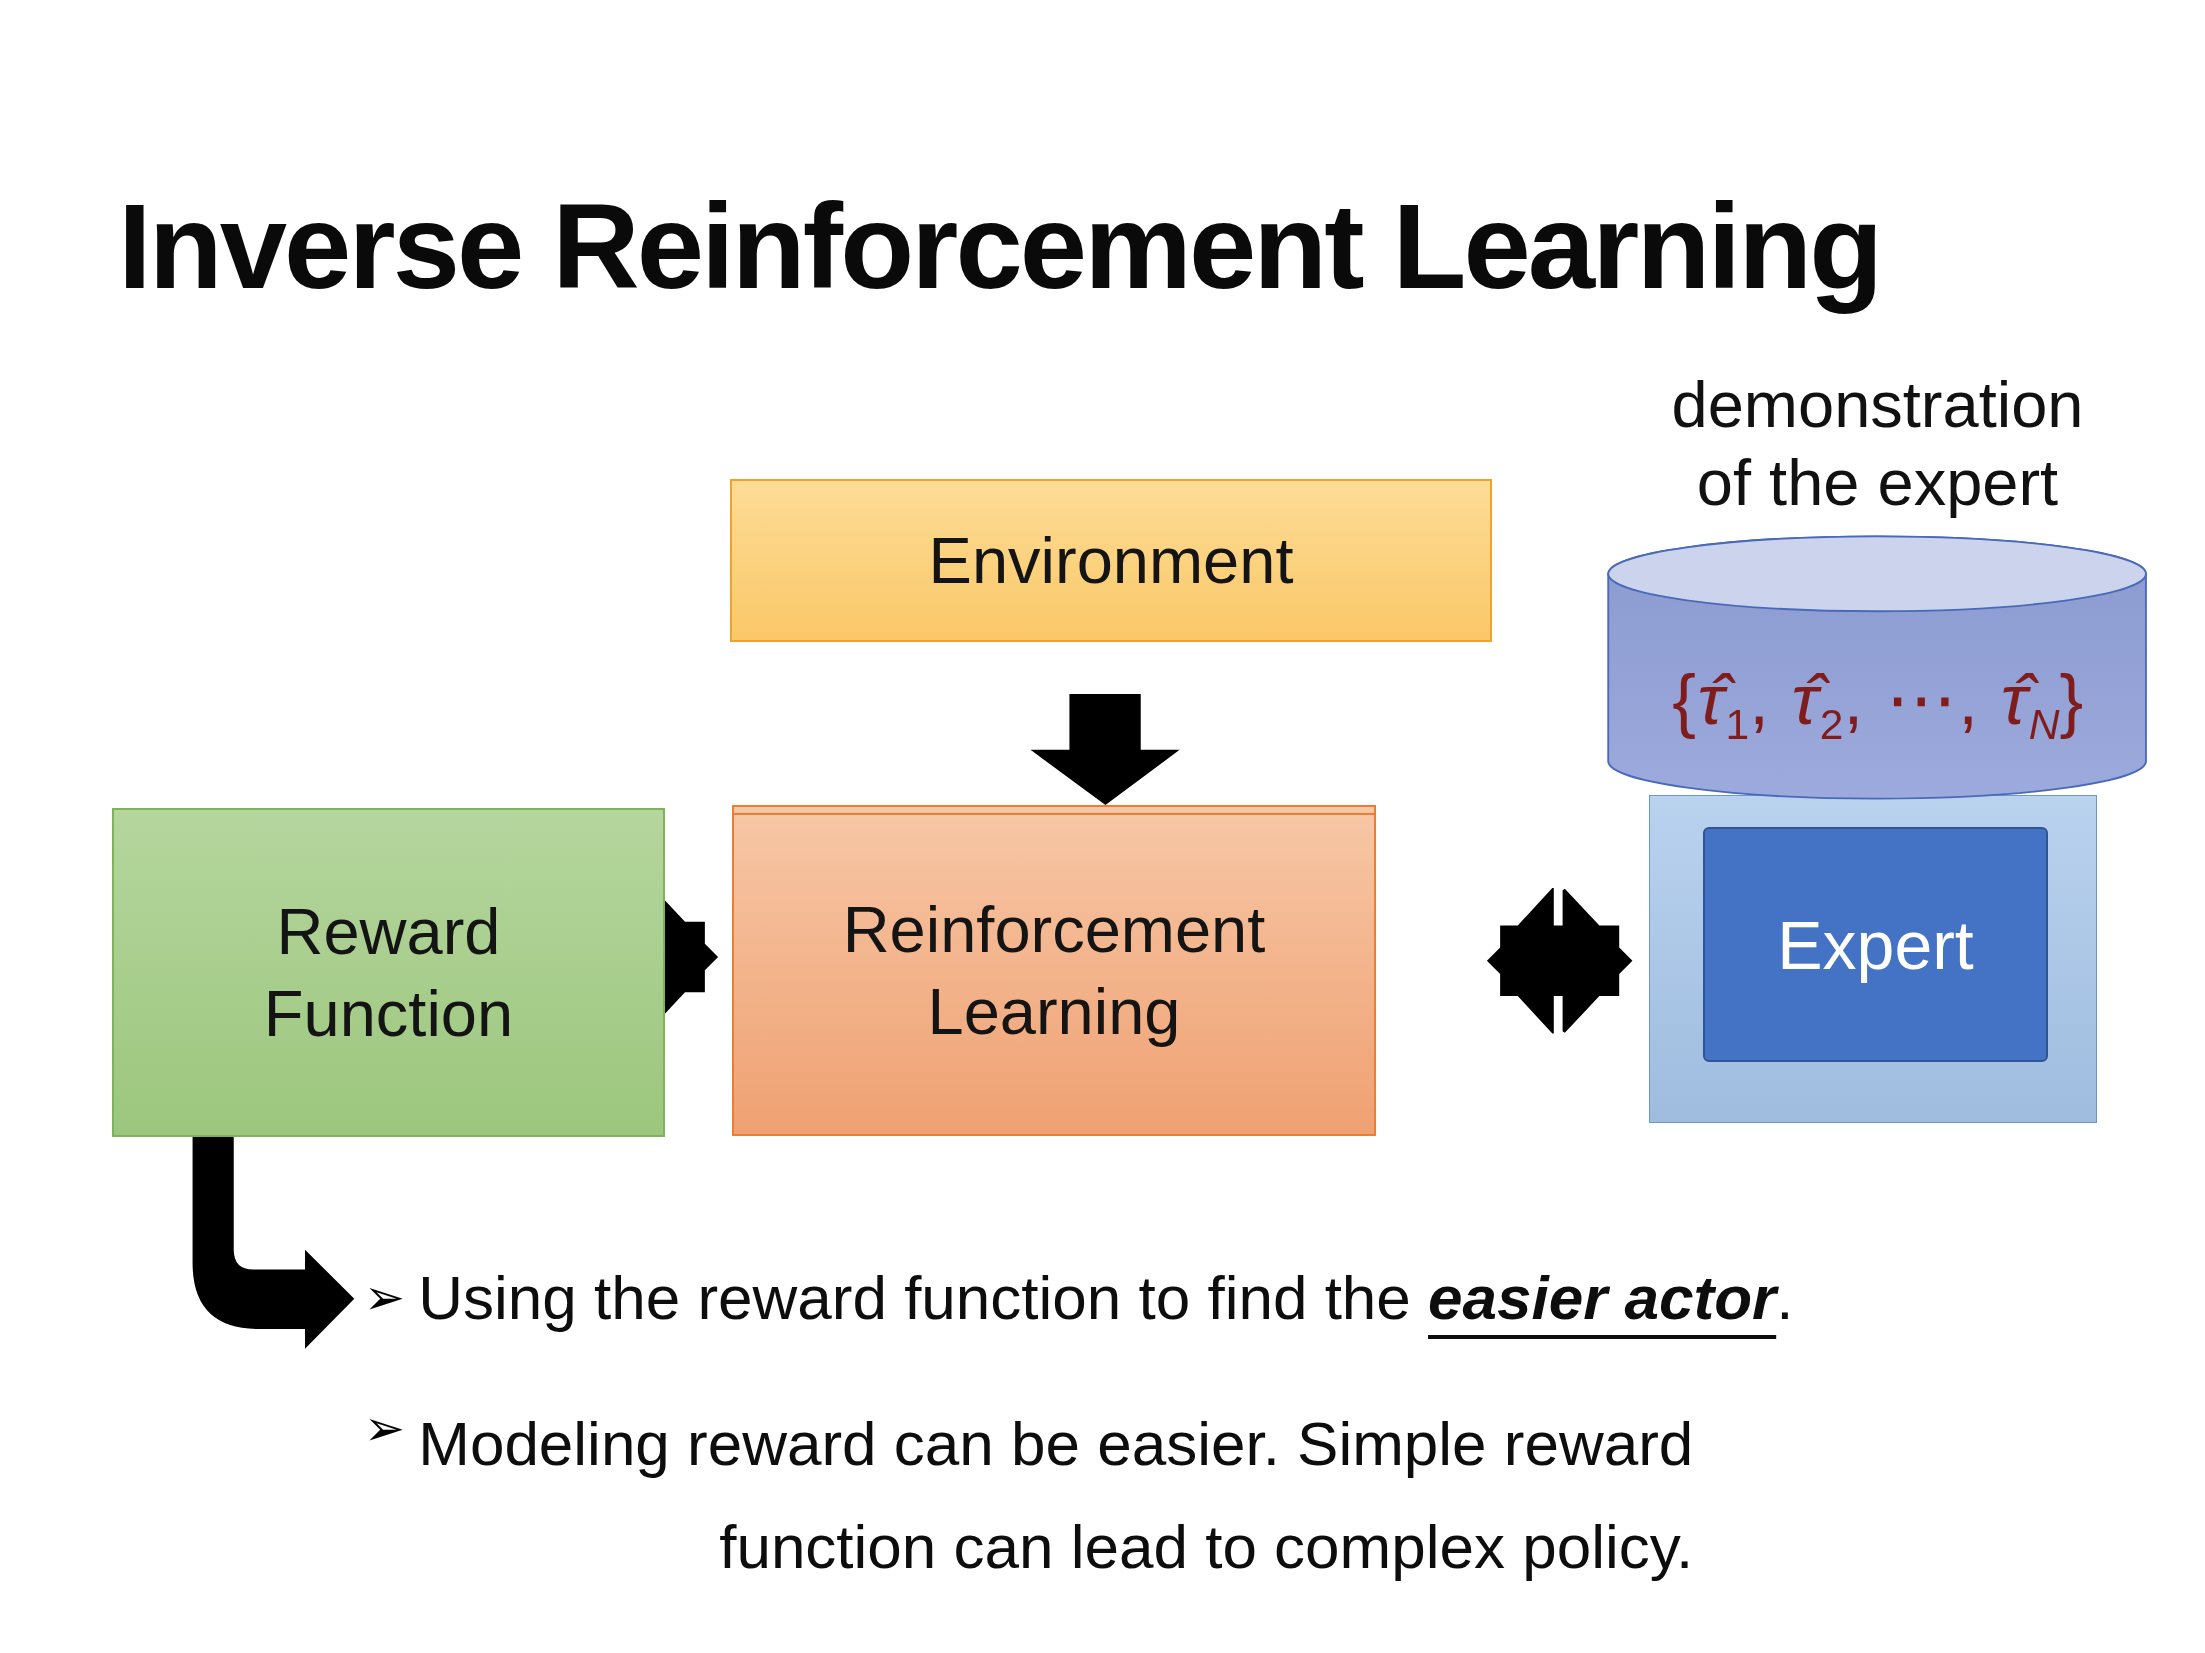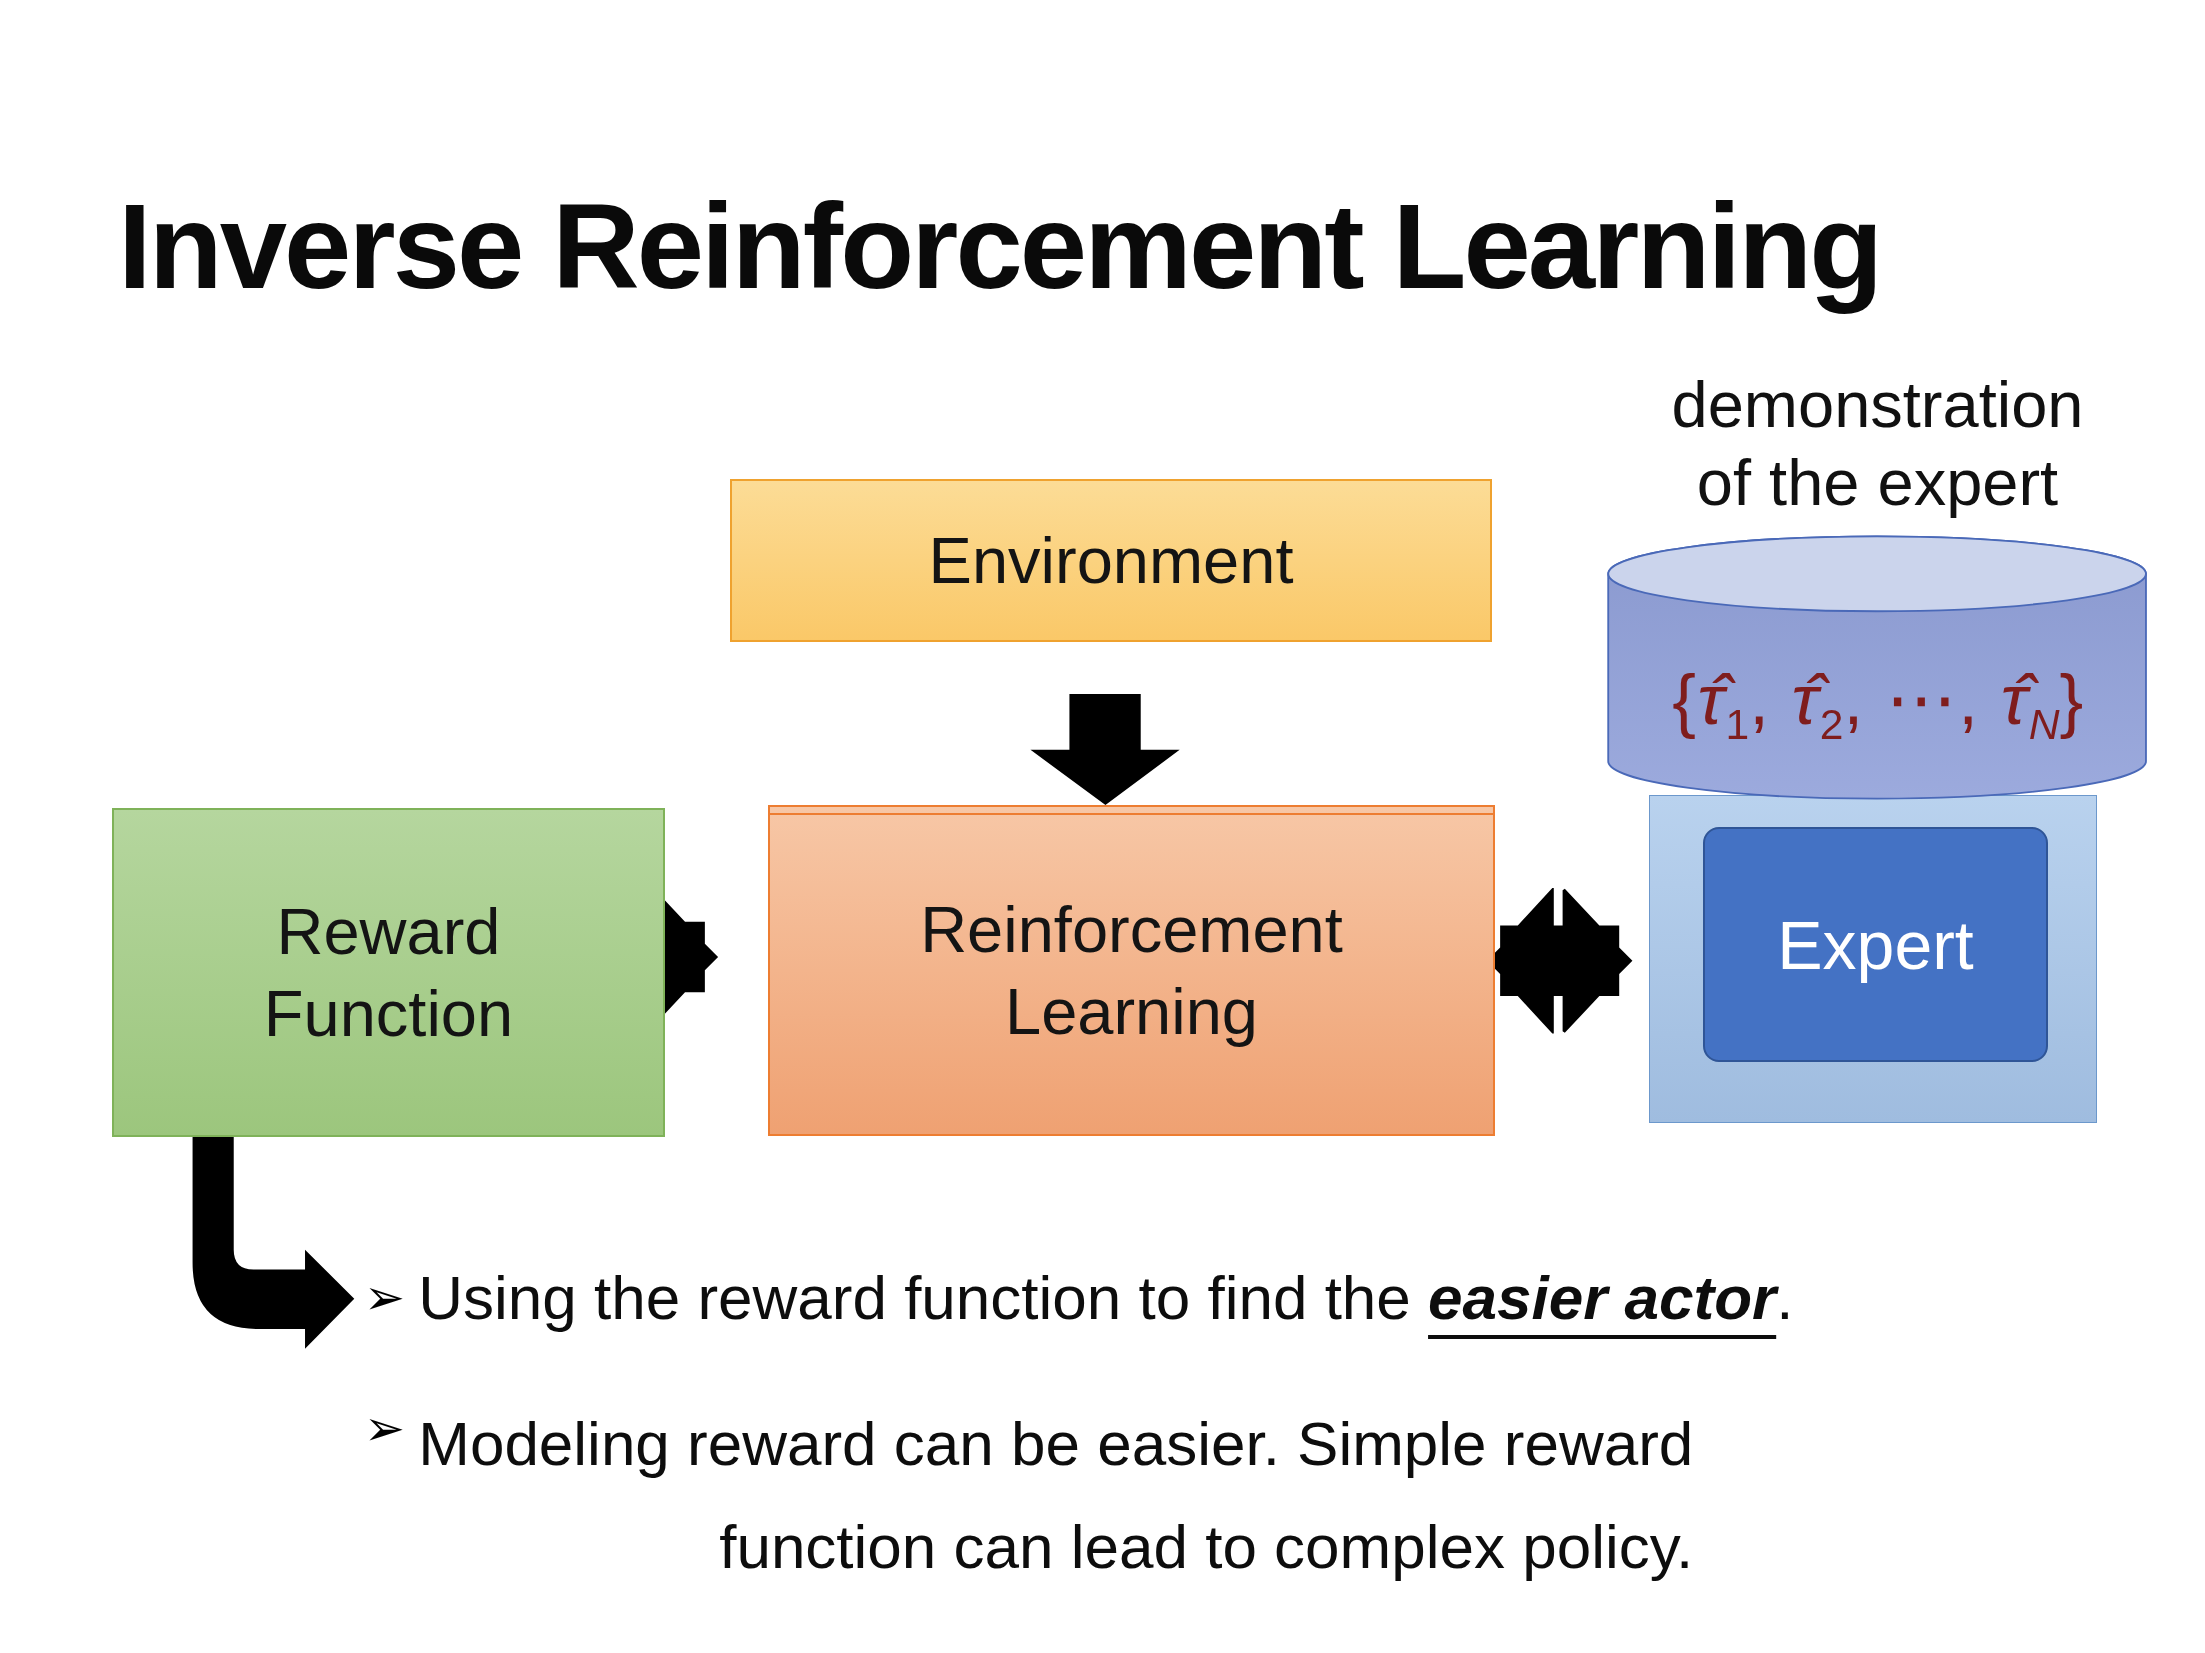--- a/index.html
+++ b/index.html
@@ -27,36 +27,36 @@
     left:730px;top:479px;width:762px;height:163px;
     background:linear-gradient(180deg,var(--env-fill-top),var(--env-fill-bottom));
     border:2.2px solid var(--env-border);
   }
   .reward-box{
     left:112px;top:808px;width:553px;height:329px;
     background:linear-gradient(180deg,var(--green-fill-top),var(--green-fill-bottom));
     border:2.2px solid var(--green-border);
   }
   .rl-box{
-    left:768px;top:805px;width:727px;height:331px;
+    left:732px;top:805px;width:644px;height:331px;
     background:linear-gradient(180deg,var(--rl-fill-top),var(--rl-fill-bottom));
     border:2.2px solid var(--rl-border);
   }
   .rl-box .inner-top-line{
     position:absolute;left:0;top:5.9px;width:100%;height:2.2px;
     background:var(--rl-border);
   }
   .expert-panel{
     left:1649px;top:795px;width:448px;height:328px;
     background:linear-gradient(180deg,var(--expert-panel-top),var(--expert-panel-bottom));
     border:1.5px solid var(--expert-panel-border);
     z-index:2;
   }
   .expert-btn{
-    left:1703px;top:827px;width:345px;height:235px;border-radius:16px;
+    left:1703px;top:827px;width:345px;height:235px;border-radius:6px;
     background:var(--expert-fill);border:2.9px solid var(--expert-border);
     display:flex;align-items:center;justify-content:center;
     font-size:68px;color:#ffffff;white-space:nowrap;z-index:4;
   }
   .demo-caption{
     left:1602px;top:366px;width:551px;text-align:center;
     font-size:65px;line-height:78px;color:#111;z-index:2;white-space:nowrap;
   }
   
   .cyl-svg{left:1595px;top:526px;z-index:3;}

